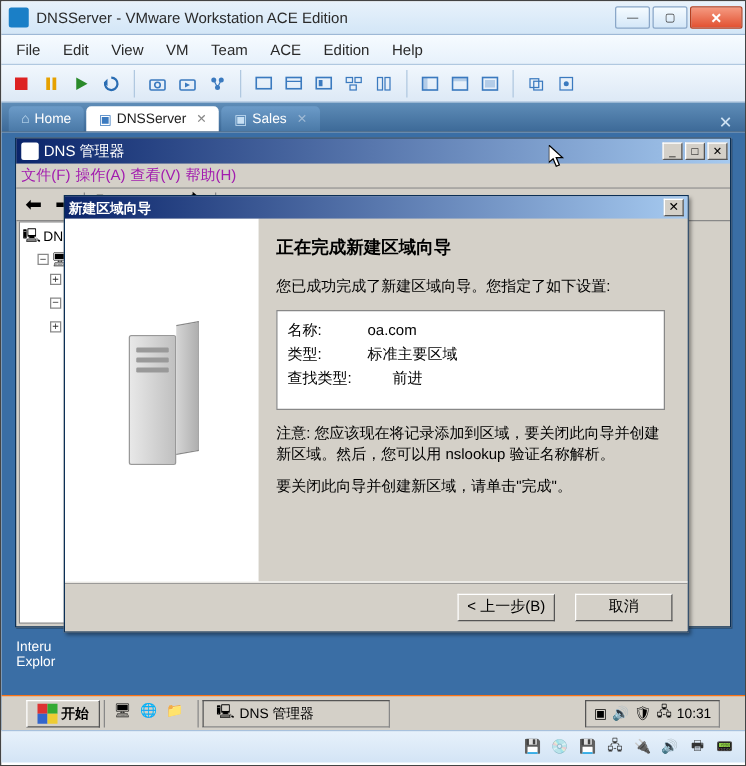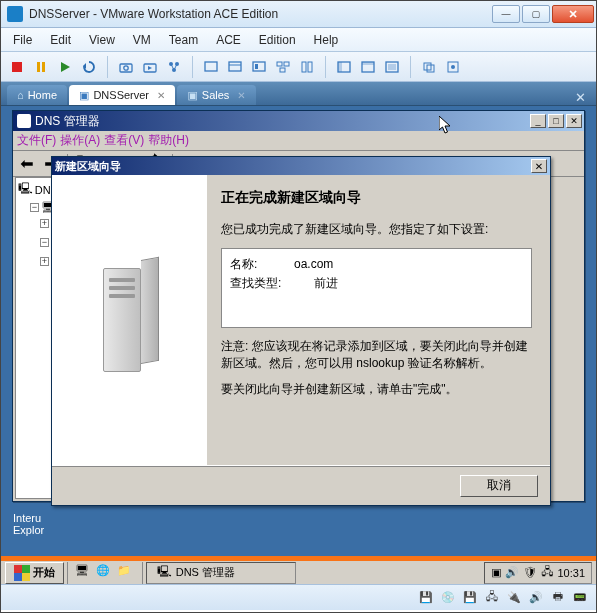--- a/index.html
+++ b/index.html
@@ -79,21 +79,21 @@
 .wiz-info .row { display:flex; }
 .wiz-info .lab { width:64px; }
 .wiz-btns { height:40px; border-top:1px solid #fff; background:#d4d0c8; display:flex; align-items:center; justify-content:flex-end; gap:8px; padding:0 12px; box-shadow:inset 0 1px 0 #888; }
 .wbtn2 { min-width:78px; height:22px; font-size:12px; background:#d4d0c8; border:1px solid #555; border-top-color:#fff; border-left-color:#fff; display:flex; align-items:center; justify-content:center; padding:0 6px; }
 .wbtn2.primary { border:2px solid #000; padding:0 5px; }
 
 
 .ie-lab { position:absolute; left:12px; bottom:48px; color:#fff; font-size:11px; line-height:1.1; text-align:left; width:48px; }
 
 
-.gtask { position:absolute; bottom:0; left:0; right:0; height:28px; background:#d4d0c8; border-top:5px solid #f97316; display:flex; align-items:center; padding:0 4px; font-size:11px; }
+.gtask { position:absolute; bottom:0; left:0; right:0; height:28px; background:#d4d0c8; border-top:1px solid #f97316; display:flex; align-items:center; padding:0 20px; font-size:11px; }
 .gstart { height:22px; background:#d4d0c8; border:1px solid #fff; border-right-color:#555; border-bottom-color:#555; padding:0 8px; display:flex; align-items:center; gap:3px; font-weight:bold; }
 .gstart .flag { width:16px;height:16px; display:flex;flex-wrap:wrap; }
 .gstart .flag span{width:8px;height:8px;}
 .gql { display:flex; gap:3px; margin:0 4px; }
 .gql .q { width:18px;height:18px; }
 .gvs { width:1px;height:22px;background:#888;margin:0 3px; }
 .gtaskbtn { height:22px; border:1px solid #888; border-top-color:#555; border-left-color:#555; background:#d4d0c8; padding:0 10px; display:flex; align-items:center; gap:4px; width:150px; }
 .gtray { margin-left:auto; display:flex; align-items:center; gap:4px; border:1px solid #888; border-top-color:#555; border-left-color:#555; height:22px; padding:0 6px; }
 .gtray .clk { font-size:11px; }
 
@@ -329,29 +329,34 @@
         </div>
         <div class="wiz-main">
           <h3>正在完成新建区域向导</h3>
           <p>您已成功完成了新建区域向导。您指定了如下设置:</p>
           <div class="wiz-info">
             <div class="row">
                 <span class="lab">名称:</span>
                 <span>oa.com</span>
               </div>
             <div class="row">
+                <span class="lab">类型:</span>
+                <span>标准主要区域</span>
+              </div>
+            <div class="row">
                 <span class="lab">查找类型:</span>
                 <span style="margin-left:20px">前进</span>
               </div>
           </div>
           <p>注意: 您应该现在将记录添加到区域，要关闭此向导并创建新区域。然后，您可以用 nslookup 验证名称解析。</p>
           <p>要关闭此向导并创建新区域，请单击"完成"。</p>
         </div>
       </div>
       <div class="wiz-btns">
+        <div class="wbtn2">&lt; 上一步(B)</div>
         <div class="wbtn2" style="margin-left:8px">取消</div>
       </div>
     </div>
 
     <div class="ie-lab">Interu<br>Explor</div>
 
     <svg class="cursor" style="left:438px;top:10px" width="16" height="20" viewBox="0 0 16 20">
         <path d="M0 0L0 14L3.5 11L6 17L8.5 16L6 10L11 10Z" fill="#fff" stroke="#000" stroke-width="1"></path>
       </svg>
 

